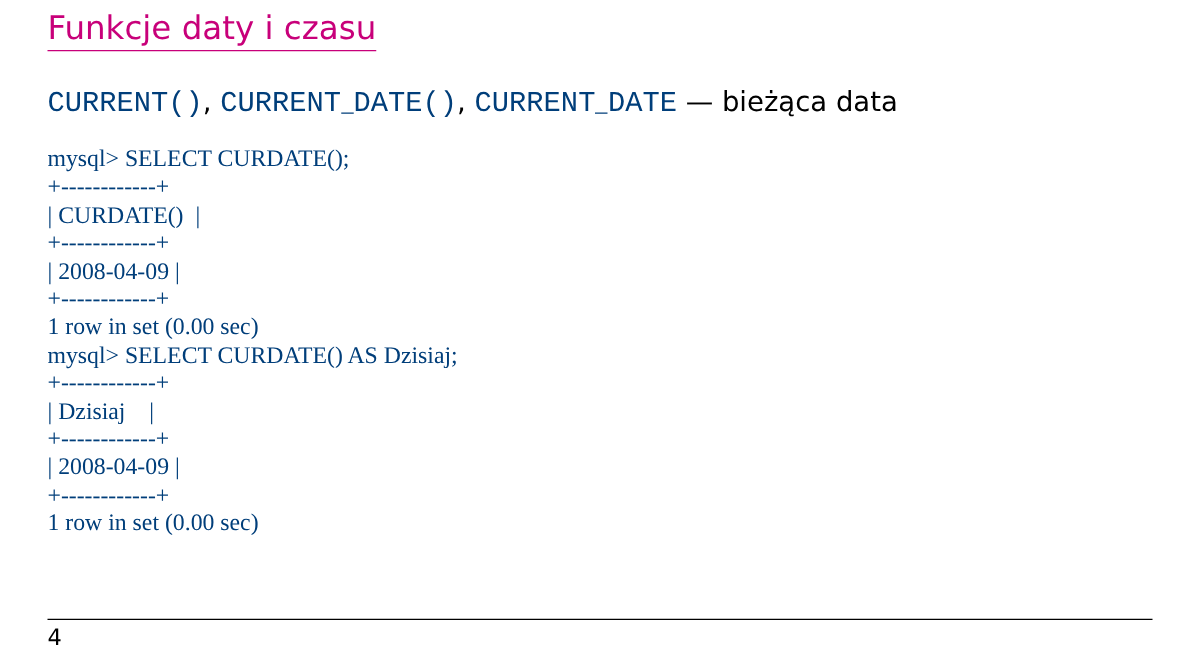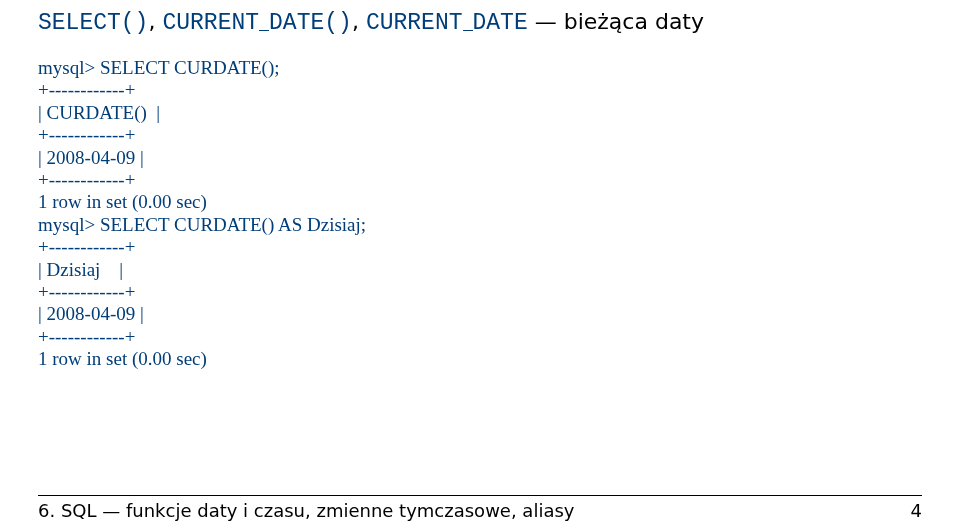--- a/index.html
+++ b/index.html
@@ -61,38 +61,38 @@
     display: flex;
     justify-content: space-between;
     font-size: 18px;
   }
 </style>
 </head>
 <body>
 
 <div class="page">
 
+  <div class="title">Funkcje daty i czasu</div>
 
   <div class="descr">
-    <span class="mono">SELECT()</span><span>, </span><span class="mono"><span>CURRENT</span><span class="sub"></span><span>DATE()</span></span><span>, </span><span class="mono"><span>CURRENT</span><span class="sub"></span><span>DATE</span></span><span> — bieżąca daty</span>
+    <span class="mono">CURRENT()</span><span>, </span><span class="mono"><span>CURRENT</span><span class="sub"></span><span>DATE()</span></span><span>, </span><span class="mono"><span>CURRENT</span><span class="sub"></span><span>DATE</span></span><span> — bieżąca data</span>
   </div>
 
   <pre class="code">mysql&gt; SELECT CURDATE();
 +------------+
 | CURDATE()  |
 +------------+
 | 2008-04-09 |
 +------------+
 1 row in set (0.00 sec)
 mysql&gt; SELECT CURDATE() AS Dzisiaj;
 +------------+
 | Dzisiaj    |
 +------------+
 | 2008-04-09 |
 +------------+
 1 row in set (0.00 sec)</pre>
 
   <div class="footer">
-    <span>6. SQL — funkcje daty i czasu, zmienne tymczasowe, aliasy</span>
     <span>4</span>
   </div>
 
 </div>
 
 </body></html>

